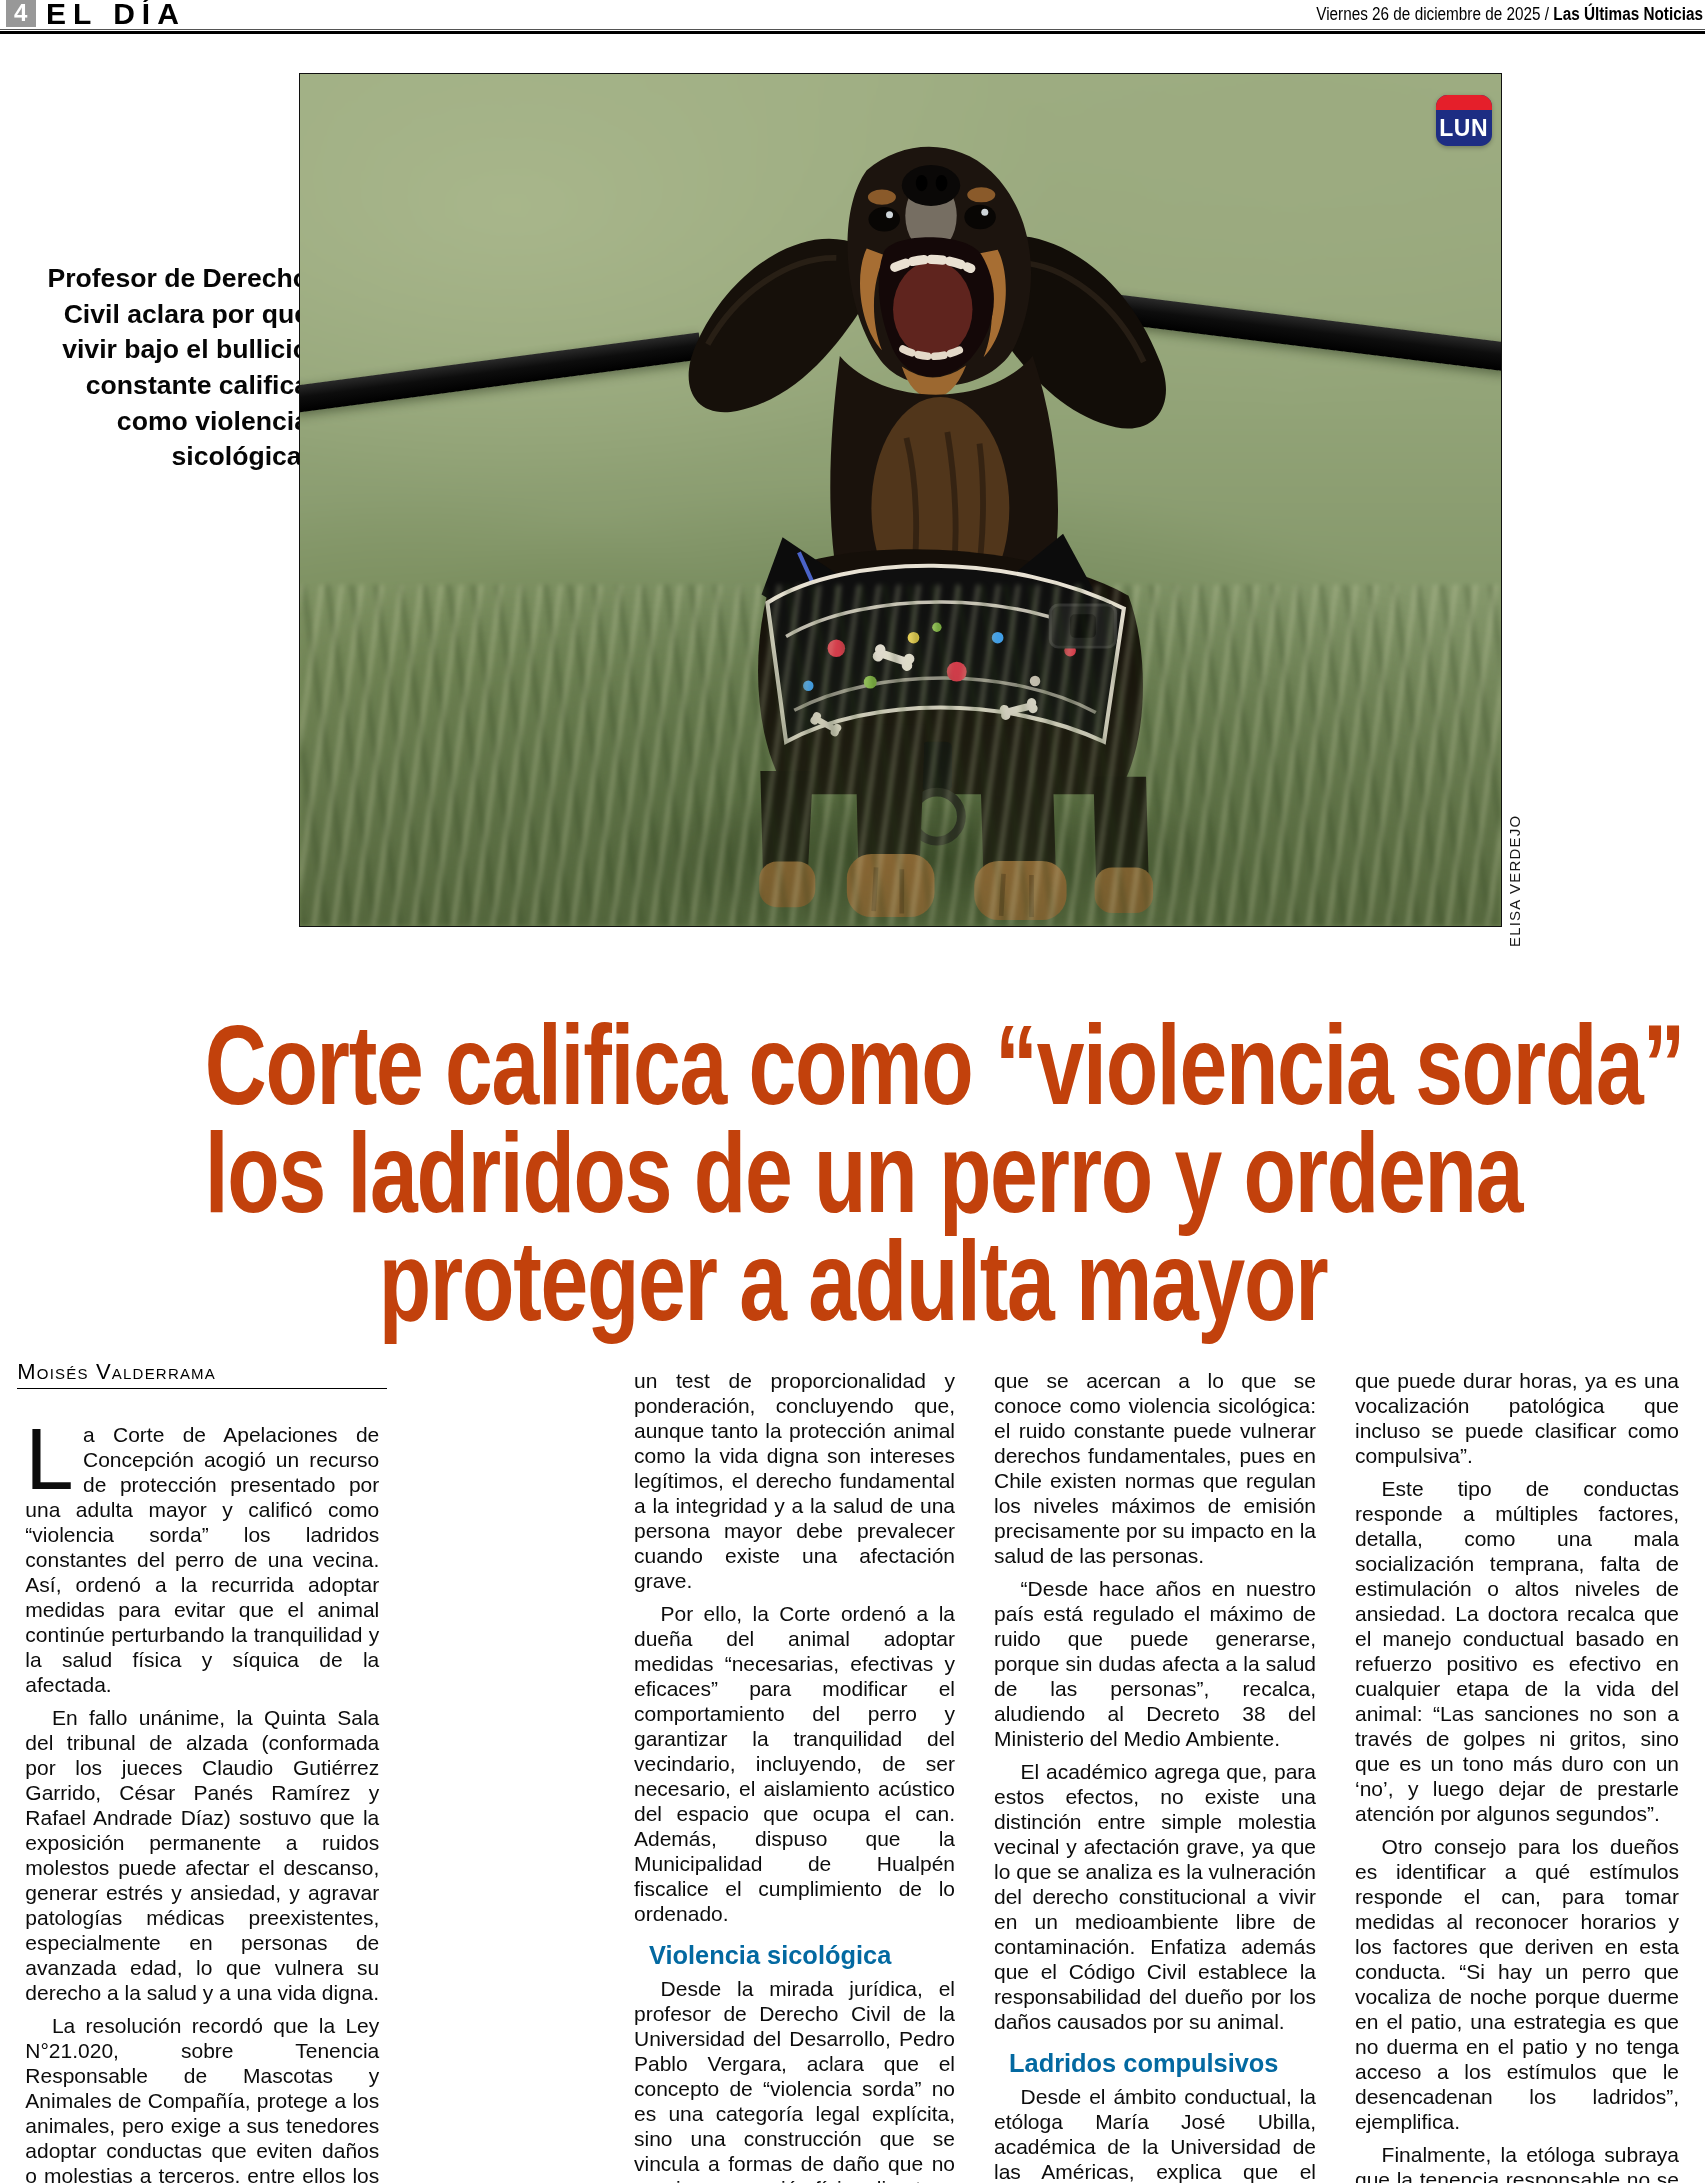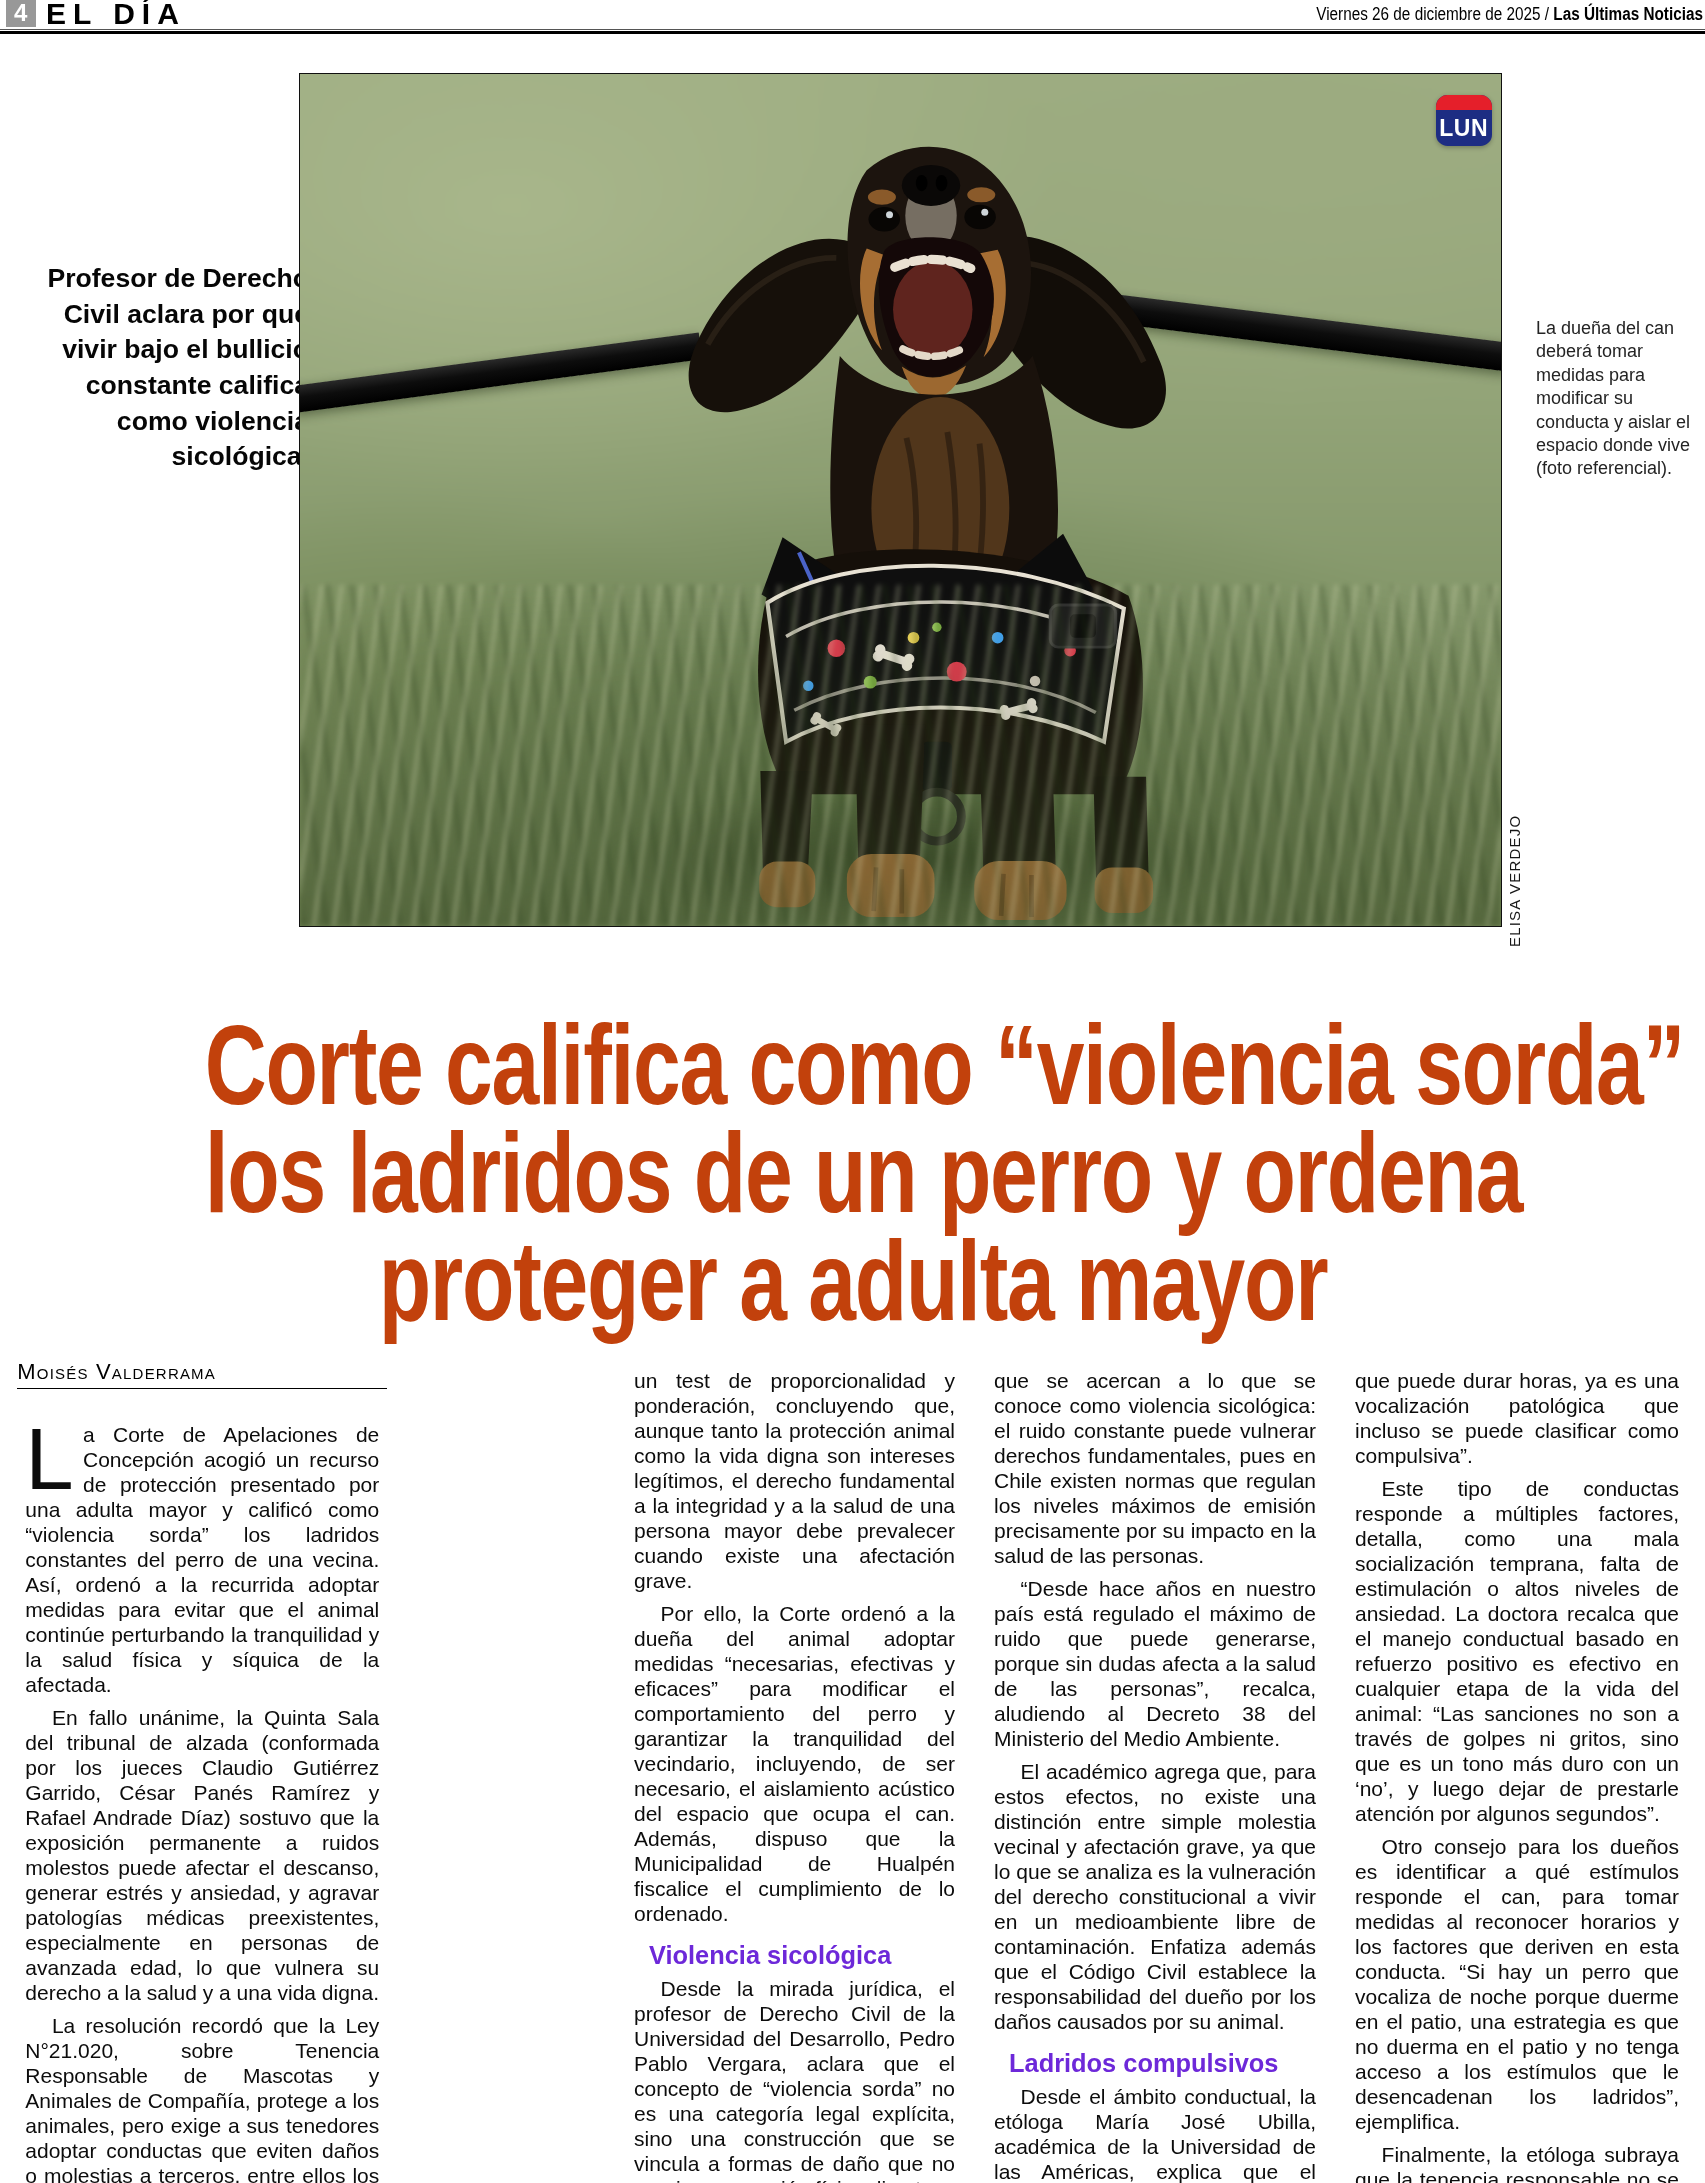--- a/index.html
+++ b/index.html
@@ -65,21 +65,21 @@
 
   
   .col{position:absolute;overflow:hidden;font-size:21px;line-height:25px;text-align:justify;color:#0c0c0c;}
   .col-1{left:17.3px;  top:1414px;width:370px;height:770px;}
   .col-2{left:626px;top:1360px;width:337px;height:823px;}
   .col-3{left:986px;top:1360px;width:338px;height:823px;}
   .col-4{left:1347px;top:1360px;width:340px;height:823px;}
   .col p{margin:8px;}
   .col p.p{text-indent:26.6px;}
   .col p.cont,.col p.lead{text-indent:0;}
-  .col h3.subhead{margin:17.3px 0 4.6px 0;padding-left:23px;font-size:25.4px;font-weight:700;color:#6d28d9;}
+  .col h3.subhead{margin:17.3px 0 4.6px 0;padding-left:23px;font-size:25.4px;font-weight:700;color:#0369a1;}
   .dropcap{float:left;font-size:87px;line-height:65px;padding:3.5px 9.3px 0 0;font-weight:400;color:#0c0c0c;}
 </style>
 </head>
 <body>
 
 <div id="page">
 
   <div class="pagenum-box">
     <span>4</span>
   </div>
@@ -202,21 +202,20 @@
     </div>
 
     <div class="photo-grass"></div>
     <div class="lun-badge">
       <div class="bar"></div>
       <div class="txt">LUN</div>
     </div>
   </div>
 
   <div class="photo-credit">ELISA VERDEJO</div>
-  <div class="photo-caption">La dueña del can deberá tomar medidas para modificar su conducta y aislar el espacio donde vive (foto referencial).</div>
 
 
   <h1 class="headline" style="margin:0;">
     <span class="hl">Corte califica como “violencia sorda”</span>
     <span class="hl">los ladridos de un perro y ordena</span>
     <span class="hl">proteger a adulta mayor</span>
   </h1>
 
   <div class="byline">Moisés Valderrama</div>
 

